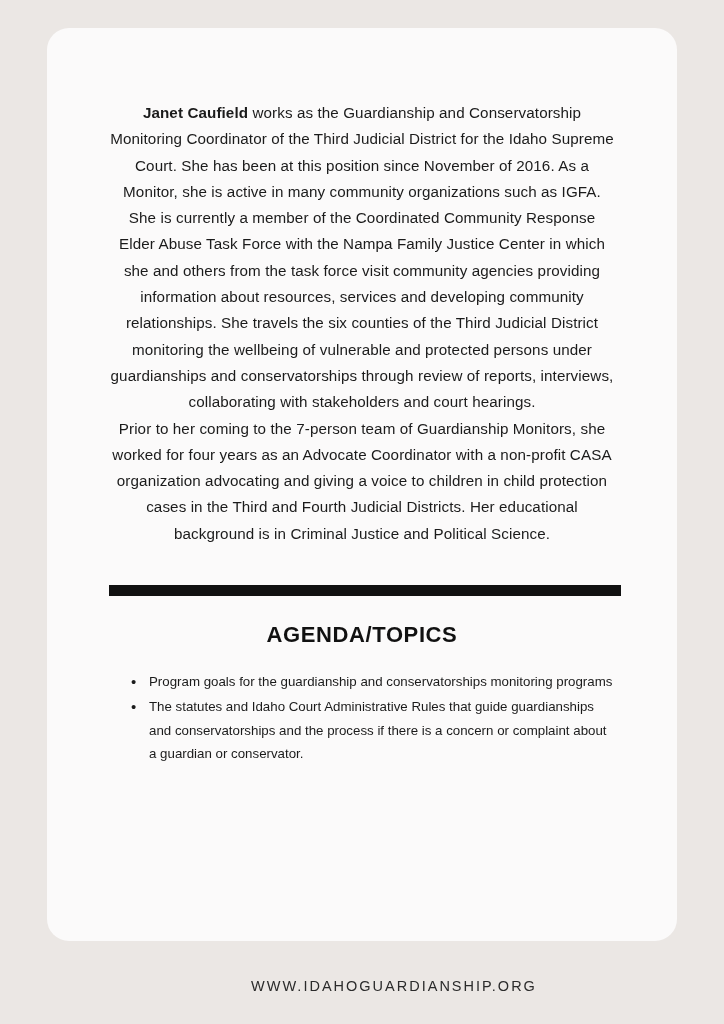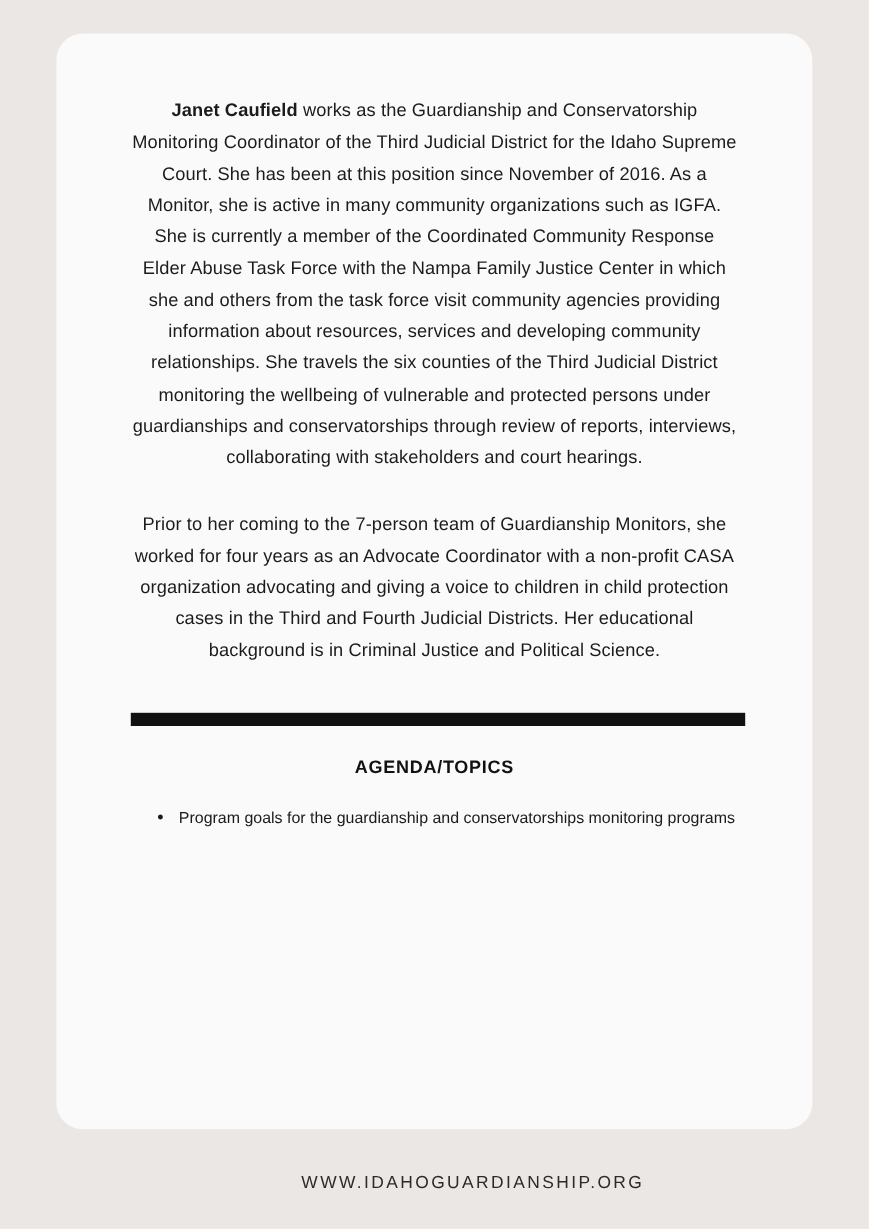--- a/index.html
+++ b/index.html
@@ -22,46 +22,45 @@
   .card {
     position: absolute;
     left: 47px;
     top: 28px;
     width: 630px;
     height: 913px;
     background: #fbfafa;
     border-radius: 22px;
   }
   .card-inner {
-    padding: 52px 62px 0 62px;
+    padding: 72px 62px 0 62px;
     box-sizing: border-box;
   }
   .bio {
     font-size: 15.2px;
     line-height: 1.73;
     color: #1b1b1b;
     text-align: center;
     margin: 0;
     letter-spacing: 0.1px;
   }
   .bio .lead {
     font-weight: bold;
   }
   .bio.second {
-    margin-top: 29px;
   }
   .rule {
     width: 512px;
     height: 11px;
     background: #111111;
     margin: 38px auto 0 auto;
   }
   .agenda-title {
     text-align: center;
-    font-size: 15px;
+    font-size: 22px;
     font-weight: bold;
     letter-spacing: 0.6px;
     color: #111111;
     margin-top: 26px;
   }
   ul.topics {
     margin: 22px 0 0 0;
     padding-left: 22px;
     list-style: none;
   }
@@ -104,20 +103,21 @@
       <p class="bio first"><span class="lead">Janet Caufield</span><span> works as the Guardianship and Conservatorship Monitoring Coordinator of the Third Judicial District for the Idaho Supreme Court. She has been at this position since November of 2016. As a Monitor, she is active in many community organizations such as IGFA. She is currently a member of the Coordinated Community Response Elder Abuse Task Force with the Nampa Family Justice Center in which she and others from the task force visit community agencies providing information about resources, services and developing community relationships. She travels the six counties of the Third Judicial District monitoring the wellbeing of vulnerable and protected persons under guardianships and conservatorships through review of reports, interviews, collaborating with stakeholders and court hearings.</span></p>
 
       <p class="bio second">Prior to her coming to the 7-person team of Guardianship Monitors, she worked for four years as an Advocate Coordinator with a non-profit CASA organization advocating and giving a voice to children in child protection cases in the Third and Fourth Judicial Districts. Her educational background is in Criminal Justice and Political Science.</p>
 
       <div class="rule"></div>
 
       <div class="agenda-title">AGENDA/TOPICS</div>
 
       <ul class="topics">
         <li>Program goals for the guardianship and conservatorships monitoring programs</li>
+        <li>The statutes and Idaho Court Administrative Rules that guide guardianships and conservatorships and the process if there is a concern or complaint about a guardian or conservator.</li>
       </ul>
 
     </div>
   </div>
 
   <div class="footer">WWW.IDAHOGUARDIANSHIP.ORG</div>
 
 </div>
 
 </body></html>

